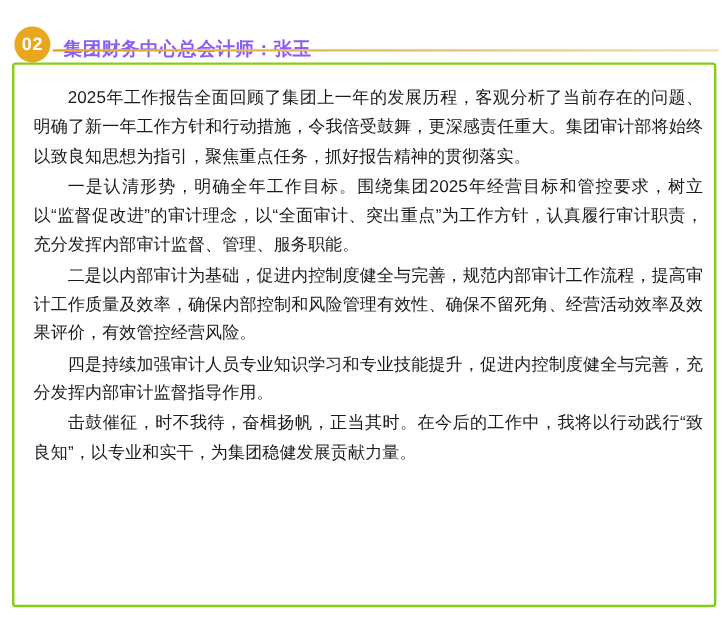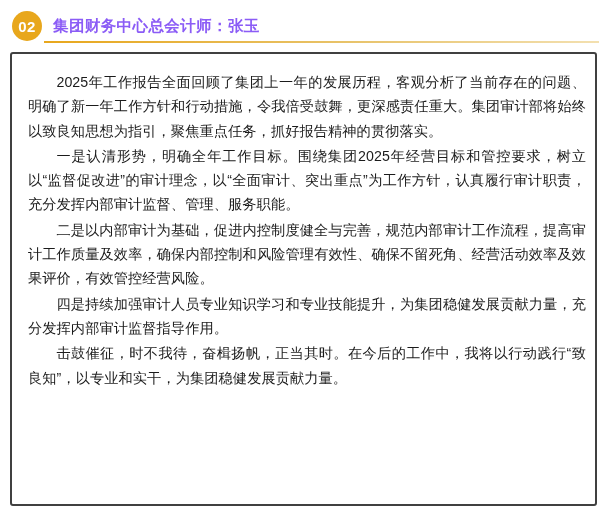--- a/index.html
+++ b/index.html
@@ -17,21 +17,21 @@
     position: relative;
     width: 607px;
     height: 516px;
     box-sizing: border-box;
   }
   
   .header {
     position: relative;
     height: 52px;
     display: flex;
-    align-items: center;
+    align-items: flex-end;
     padding-left: 12px;
   }
   .badge {
     width: 30px;
     height: 30px;
     border-radius: 50%;
     background: #e8a71c;
     color: #ffffff;
     font-size: 15px;
     font-weight: bold;
@@ -57,21 +57,21 @@
     height: 2px;
     background: linear-gradient(to right, #e8a71c 0%, #e8c36a 55%, #f3e0b0 100%);
   }
   
   .content-box {
     position: absolute;
     left: 10px;
     top: 52px;
     right: 10px;
     bottom: 10px;
-    border: 2px solid #404040;
+    border: 2px solid #84cc16;
     border-radius: 3px;
     box-sizing: border-box;
     padding: 16px 9px 10px 16px;
     background: #ffffff;
   }
   .para {
     margin: 0 0 1px 0;
     font-size: 14.2px;
     line-height: 24.3px;
     color: #1b1b1b;
@@ -90,17 +90,17 @@
   <div class="header">
     <div class="badge">02</div>
     <div class="header-title">集团财务中心总会计师：张玉</div>
     <div class="header-rule"></div>
   </div>
 
   <div class="content-box">
     <p class="para">2025年工作报告全面回顾了集团上一年的发展历程，客观分析了当前存在的问题、明确了新一年工作方针和行动措施，令我倍受鼓舞，更深感责任重大。集团审计部将始终以致良知思想为指引，聚焦重点任务，抓好报告精神的贯彻落实。</p>
     <p class="para">一是认清形势，明确全年工作目标。围绕集团2025年经营目标和管控要求，树立以“监督促改进”的审计理念，以“全面审计、突出重点”为工作方针，认真履行审计职责，充分发挥内部审计监督、管理、服务职能。</p>
     <p class="para">二是以内部审计为基础，促进内控制度健全与完善，规范内部审计工作流程，提高审计工作质量及效率，确保内部控制和风险管理有效性、确保不留死角、经营活动效率及效果评价，有效管控经营风险。</p>
-    <p class="para">四是持续加强审计人员专业知识学习和专业技能提升，为集团稳健发展贡献力量，充分发挥内部审计监督指导作用。</p>
+    <p class="para">四是持续加强审计人员专业知识学习和专业技能提升，促进内控制度健全与完善，充分发挥内部审计监督指导作用。</p>
     <p class="para">击鼓催征，时不我待，奋楫扬帆，正当其时。在今后的工作中，我将以行动践行“致良知”，以专业和实干，为集团稳健发展贡献力量。</p>
   </div>
 
 </div>
 
 </body></html>

